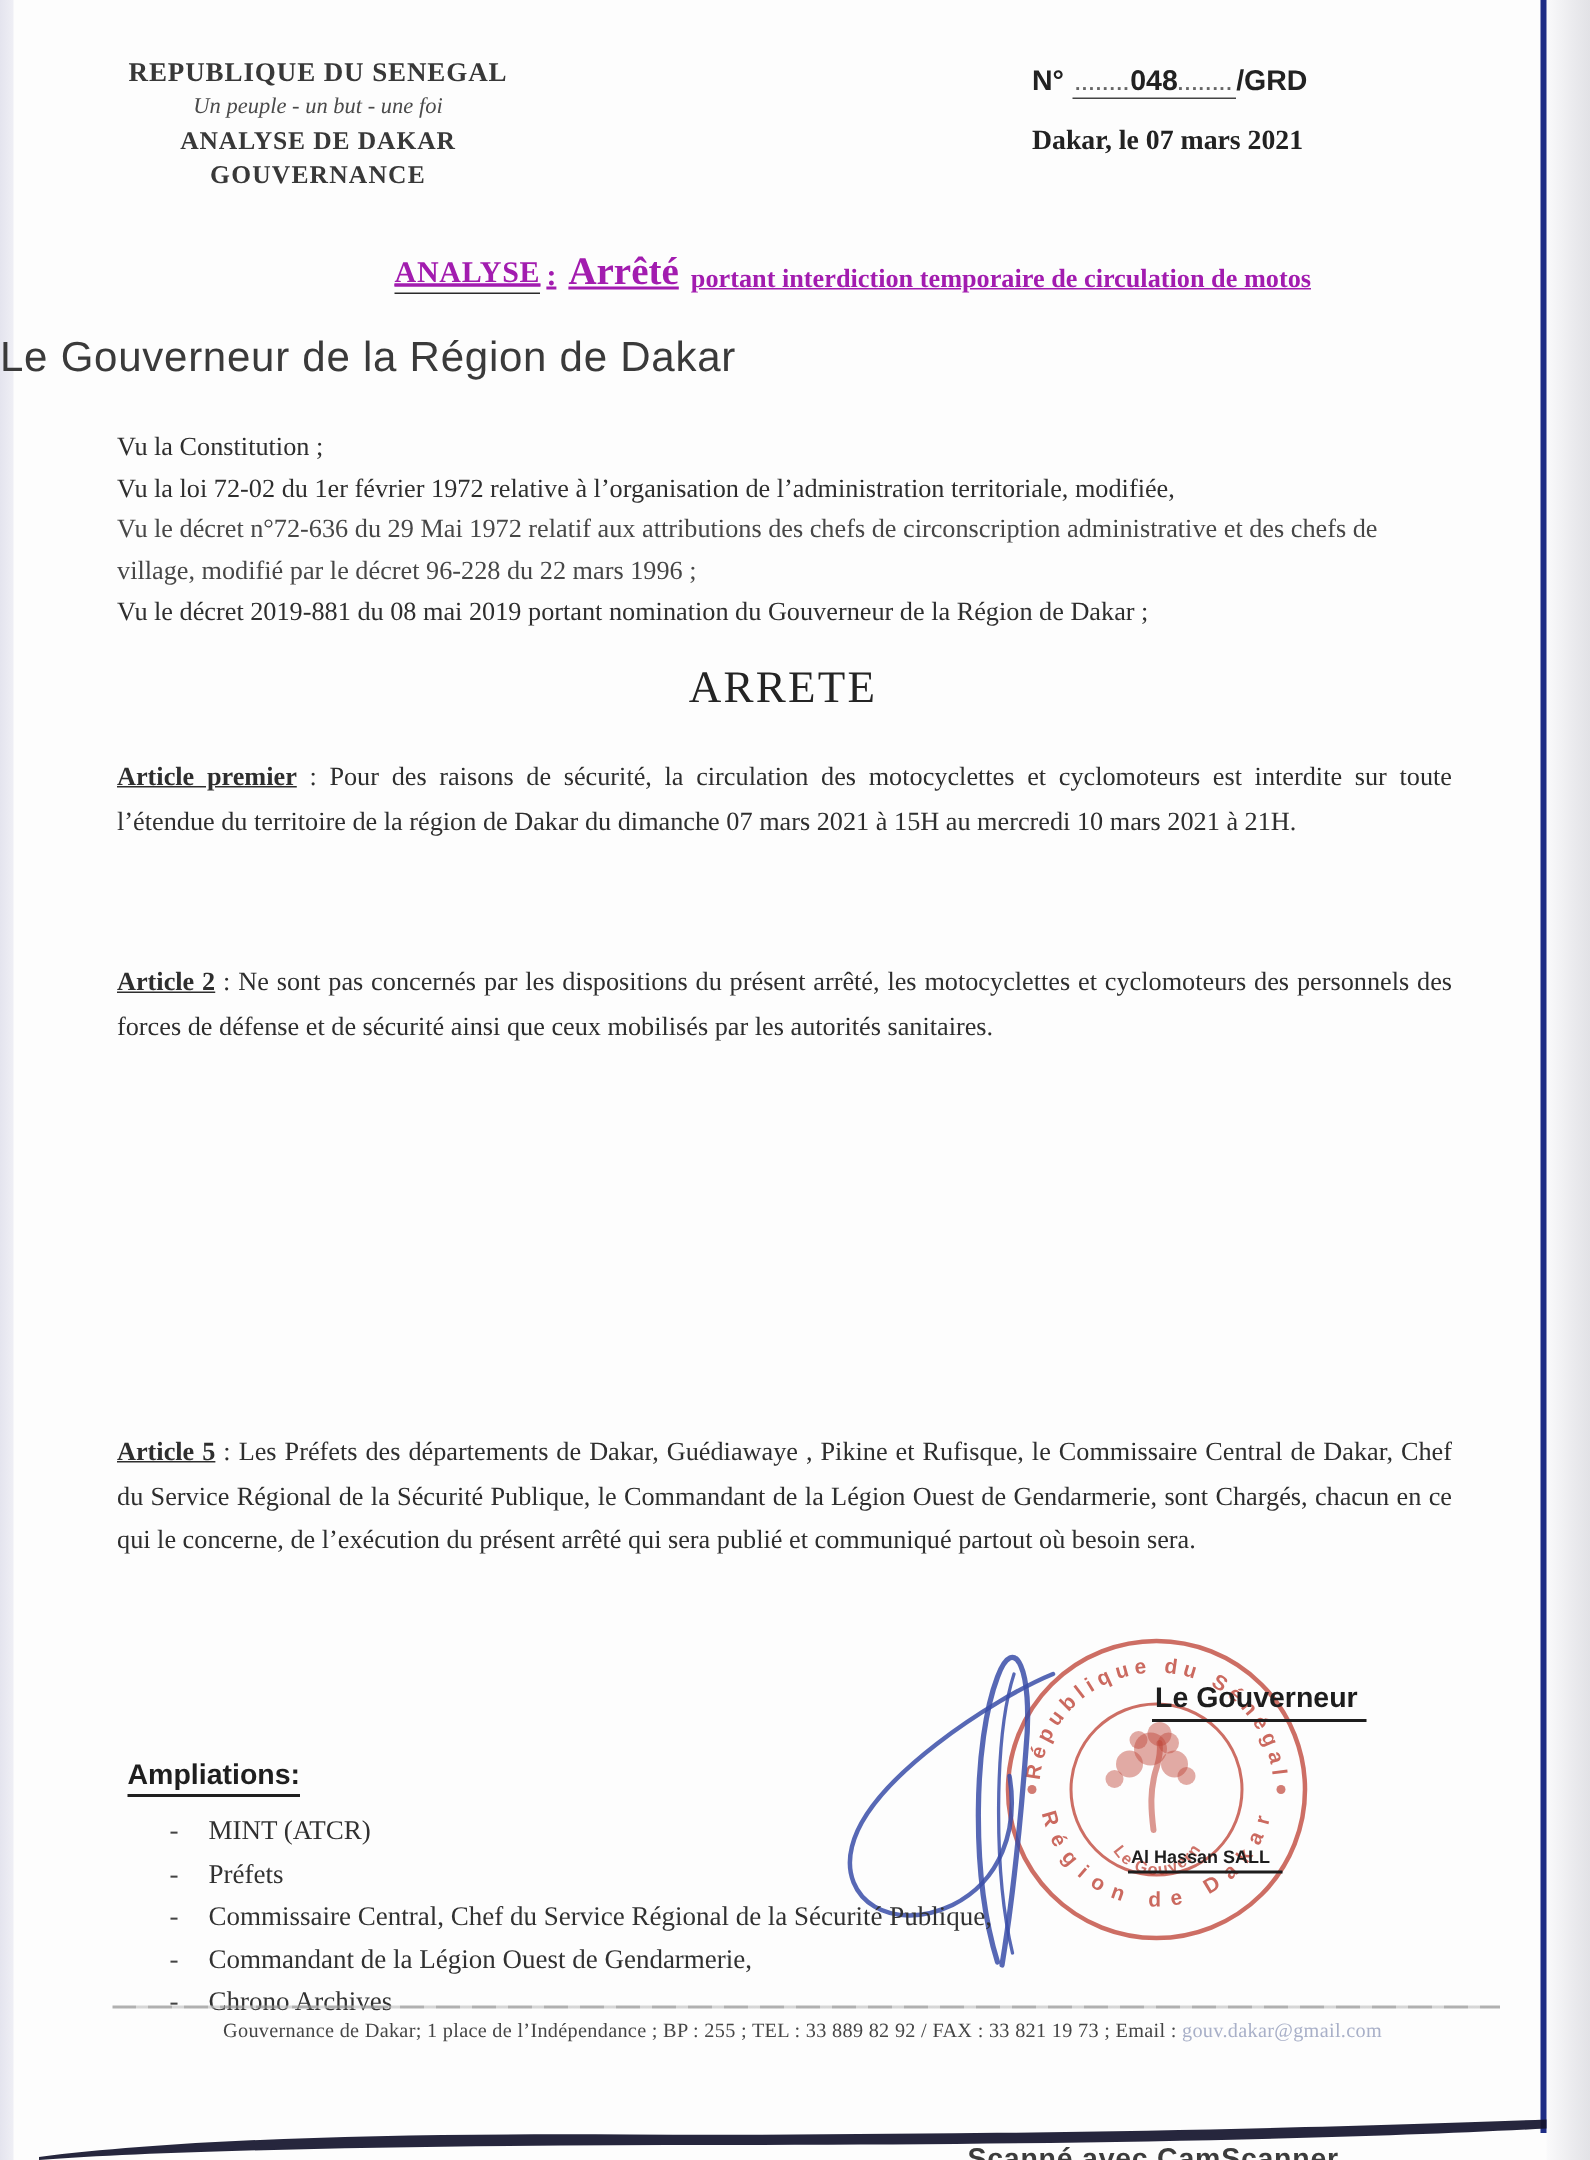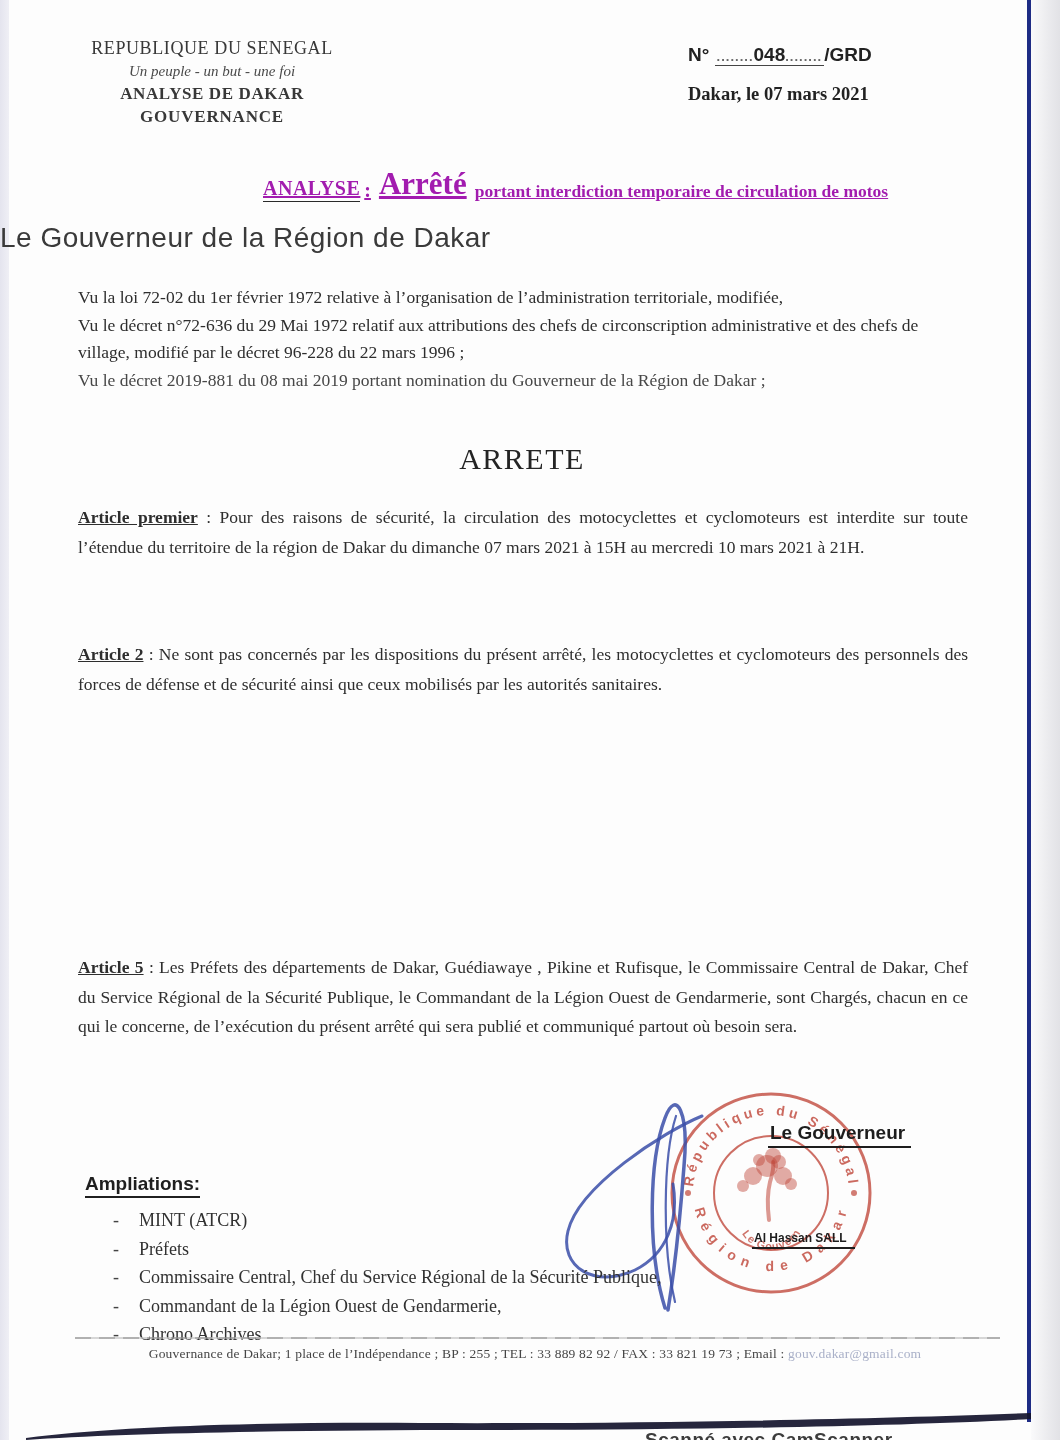--- a/index.html
+++ b/index.html
@@ -9,36 +9,36 @@
   }
   
   .edge-strip-left{position:absolute;left:0;top:0;width:9px;height:1440px;
     background:linear-gradient(to right,#e4e4ee,#efeff5);}
   .edge-strip-right{position:absolute;left:1031px;top:0;width:29px;height:1440px;
     background:linear-gradient(to right,#fafafb 0%,#ececef 55%,#e2e2e6 100%);}
   .page-border-right{position:absolute;left:1027px;top:0;width:4px;height:1422px;
     background:#1e2c85;}
   
   .letterhead{position:absolute;left:62px;top:38px;width:300px;text-align:center;color:#383838;}
-  .lh-republic{font-size:18px;font-weight:normal;letter-spacing:.6px;}
+  .lh-republic{font-size:18px;font-weight:bold;letter-spacing:.6px;}
   .lh-motto{font-size:15px;font-style:italic;margin-top:4px;color:#4a4a4a;}
   .lh-region{font-size:17px;font-weight:bold;margin-top:4px;letter-spacing:.6px;}
   .lh-office{font-size:17px;font-weight:bold;margin-top:3px;letter-spacing:.8px;}
   
   .ref-block{position:absolute;left:688px;top:44px;color:#222;}
   .ref-number{font-family:"Liberation Sans",sans-serif;font-size:19px;font-weight:bold;}
   .ref-mid{border-bottom:1.5px solid #444;padding:0 2px;}
   .dots{font-size:13px;letter-spacing:1px;color:#666;font-weight:bold;}
   .refnum{font-size:19px;}
   .ref-date{margin-top:18px;font-size:18.5px;font-weight:bold;}
   
   .analyse-line{position:absolute;left:263px;top:166px;display:flex;align-items:flex-end;white-space:nowrap;color:#a21caf;text-decoration:underline;}
   .analyse-label{font-size:20px;font-weight:bold;letter-spacing:.5px;text-decoration:underline;border-bottom:1.5px solid #2a2a2a;padding-bottom:1px;}
   .analyse-colon{font-size:20px;font-weight:bold;margin:0 8px 0 4px;}
-  .analyse-big{font-size:31px;font-weight:bold;margin-right:8px;}
+  .analyse-big{font-size:26px;font-weight:bold;margin-right:8px;}
   .analyse-rest{font-size:17.5px;font-weight:bold;}
   
   .doc-title{position:absolute;left:0;top:222px;width:1044px;margin:0;
     font-family:"Liberation Sans",sans-serif;font-weight:400;font-size:28px;color:#3a3a3a;letter-spacing:.5px;}
   
   .visas{position:absolute;left:78px;top:284px;width:892px;}
   .visas p{margin:0;font-size:17.5px;line-height:27.5px;}
   .visas p:nth-child(3){color:#474747;}
   
   .decree-heading{position:absolute;left:0;top:442px;width:1044px;margin:0;text-align:center;
@@ -105,20 +105,21 @@
   <div class="analyse-line">
     <span class="analyse-label">ANALYSE</span>
     <span class="analyse-colon">:</span>
     <span class="analyse-big">Arrêté</span>
     <span class="analyse-rest">portant interdiction temporaire de circulation de motos</span>
   </div>
 
   <h1 class="doc-title">Le Gouverneur de la Région de Dakar</h1>
 
   <section class="visas">
+    <p>Vu la Constitution ;</p>
     <p>Vu la loi 72-02 du 1er février 1972 relative à l’organisation de l’administration territoriale, modifiée,</p>
     <p>Vu le décret n°72-636 du 29 Mai 1972 relatif aux attributions des chefs de circonscription administrative et des chefs de village, modifié par le décret 96-228 du 22 mars 1996 ;</p>
     <p>Vu le décret 2019-881 du 08 mai 2019 portant nomination du Gouverneur de la Région de Dakar ;</p>
   </section>
 
   <h2 class="decree-heading">ARRETE</h2>
 
   <p class="article art1"><span class="alabel">Article premier</span><span> : </span><span>Pour des raisons de sécurité, la circulation des motocyclettes et cyclomoteurs est interdite sur toute l’étendue du territoire de la région de Dakar du dimanche 07 mars 2021 à 15H au mercredi 10 mars 2021 à 21H.</span></p>
 
   <p class="article art2"><span class="alabel">Article 2</span><span> : </span><span>Ne sont pas concernés par les dispositions du présent arrêté, les motocyclettes et cyclomoteurs des personnels des forces de défense et de sécurité ainsi que ceux mobilisés par les autorités sanitaires.</span></p>

